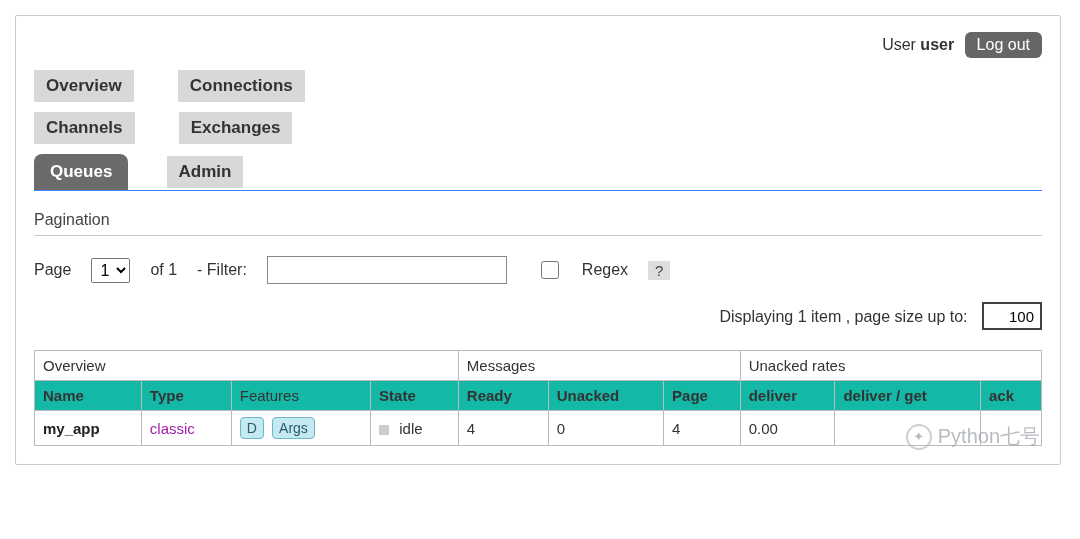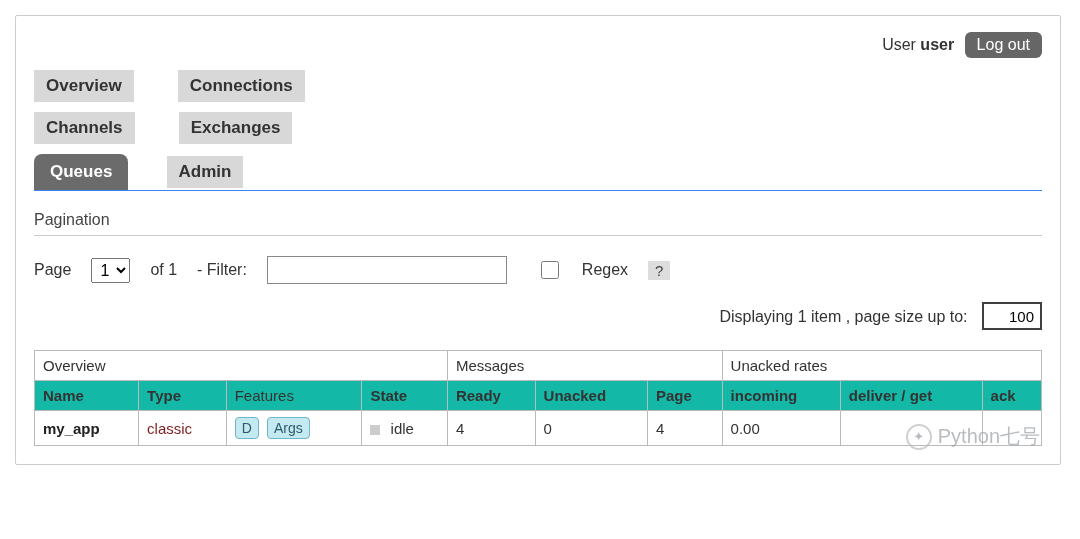--- a/index.html
+++ b/index.html
@@ -121,21 +121,21 @@
   table.queues th.group {
     font-weight: normal;
     background: #fff;
   }
   table.queues th.col {
     font-weight: bold;
     background: #14b8a6;
   }
   td.num { text-align: right; }
   .queue-name { font-weight: bold; color: #222; }
-  .type-cell { color: #7f1d1d; }
+  .type-cell { color: #a21caf; }
   .feat-badge {
     display: inline-block;
     background: #c4e9f0;
     border: 1px solid #6ab8cc;
     color: #2a5d6b;
     border-radius: 4px;
     padding: 2px 6px;
     font-size: 14px;
     margin-right: 4px;
   }
@@ -221,21 +221,21 @@
         <th class="group" colspan="3">Unacked rates</th>
       </tr>
       <tr>
         <th class="col">Name</th>
         <th class="col">Type</th>
         <th class="col" style="font-weight:normal">Features</th>
         <th class="col">State</th>
         <th class="col">Ready</th>
         <th class="col">Unacked</th>
         <th class="col">Page</th>
-        <th class="col">incoming</th>
+        <th class="col">deliver</th>
         <th class="col">deliver / get</th>
         <th class="col">ack</th>
       </tr>
     </thead>
     <tbody>
       <tr>
         <td class="queue-name">my_app</td>
         <td class="type-cell">classic</td>
         <td>
           <span class="feat-badge">D</span>

